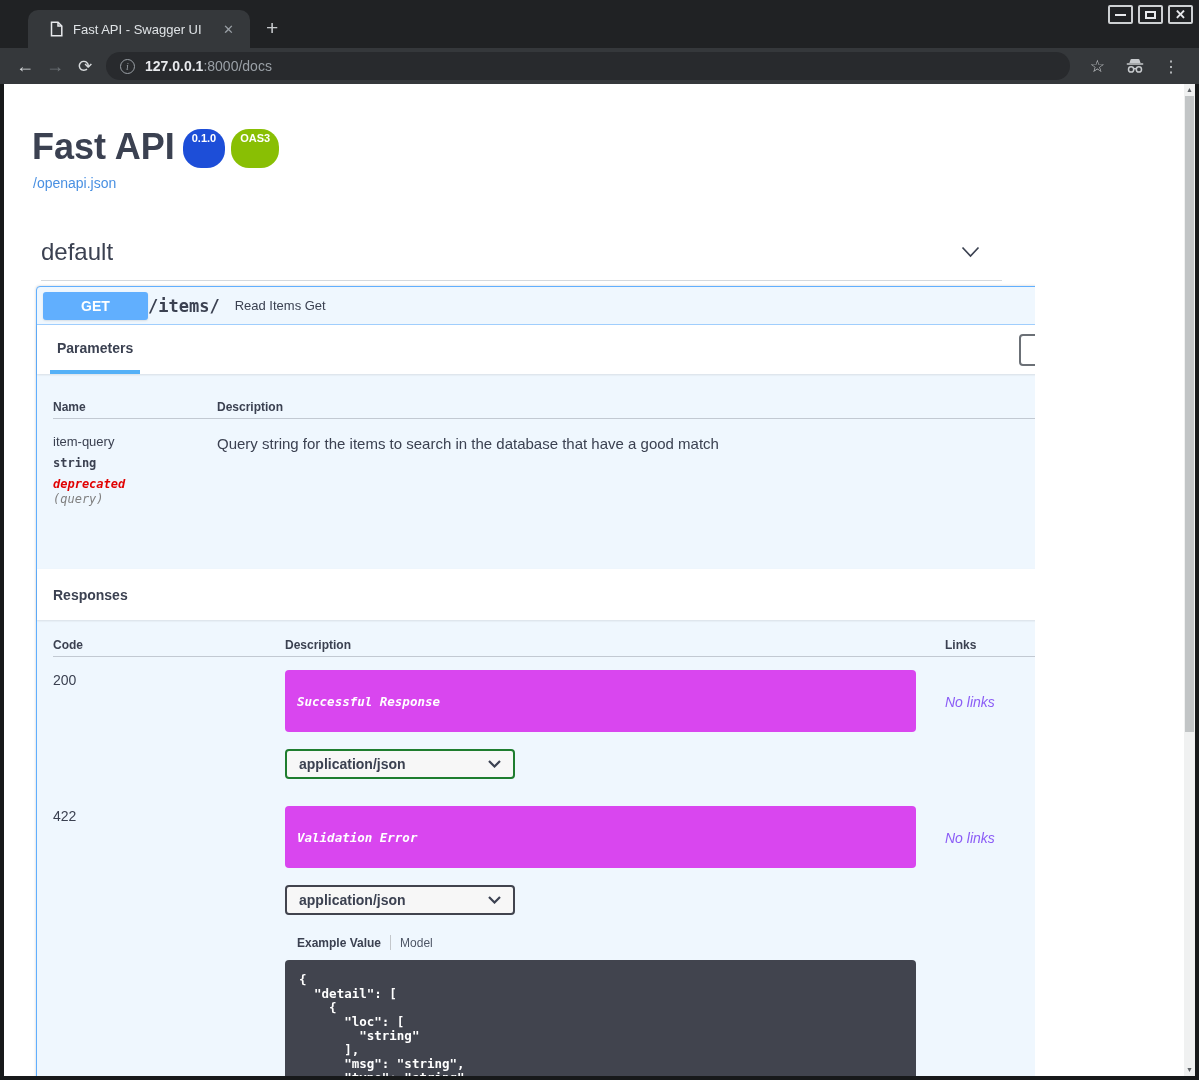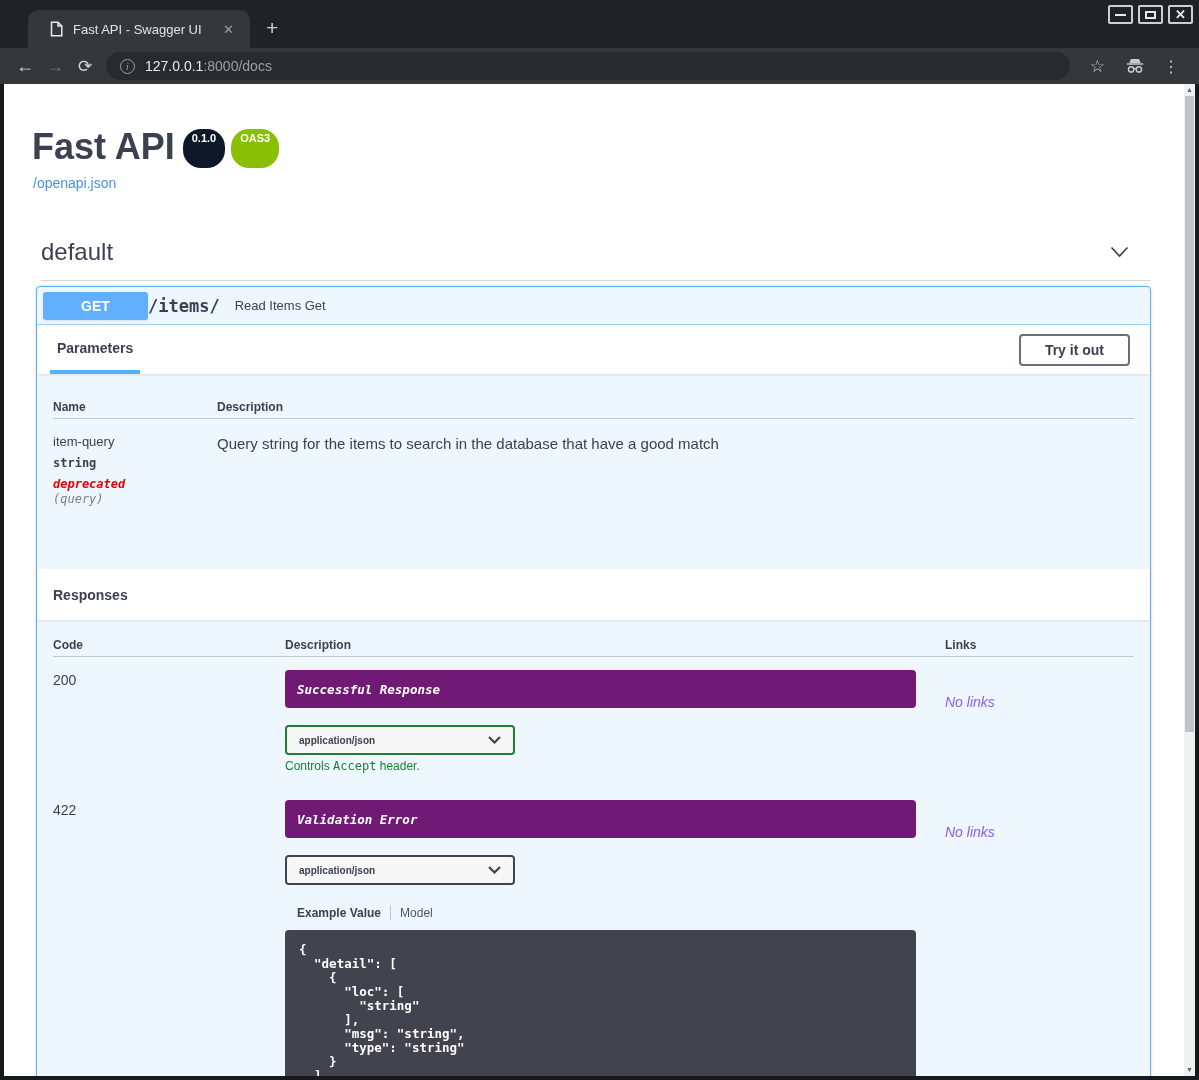--- a/index.html
+++ b/index.html
@@ -24,41 +24,41 @@
   .toolbar { position:absolute; top:48px; left:0; width:1199px; height:36px; background:#35383b;
              display:flex; align-items:center; padding:0 10px; }
   .nav-ic { font-size:18px; color:#d7dadc; width:30px; text-align:center; }
   .nav-ic.disabled { color:#6e7377; }
   .nav-ic.reload { font-size:17px; }
   .omnibox { flex:1; height:28px; background:#282a2d; border-radius:14px; margin:0 10px 0 6px;
              display:flex; align-items:center; padding:0 14px; }
   .info-ic { width:15px; height:15px; border:1.5px solid #9aa0a6; border-radius:50%; color:#9aa0a6;
              font-size:10px; display:flex; align-items:center; justify-content:center; font-family:"Liberation Serif",serif; font-style:italic; }
   .url { margin-left:10px; font-size:14px; }
-  .url .host { color:#e8eaed; font-weight:normal; }
+  .url .host { color:#e8eaed; font-weight:bold; }
   .url .rest { color:#9aa0a6; }
   .tb-right { display:flex; align-items:center; }
   .star-ic { color:#c7cacd; font-size:17px; padding:0 10px; }
   .incog-ic { padding:0 10px; display:flex; }
   .dots-ic { color:#c7cacd; font-size:16px; padding:0 10px 0 8px; letter-spacing:0; }
 
   
   .viewport { position:absolute; top:84px; left:4px; width:1191px; height:992px; background:#ffffff; overflow:hidden; }
-  .page { position:absolute; top:0; left:0; width:1180px; height:992px; overflow:hidden; color:#3b4151; }
+  .page { position:absolute; top:0; left:0; width:1031px; height:992px; overflow:hidden; color:#3b4151; }
 
   .scrollbar { position:absolute; top:0; right:0; width:11px; height:992px; background:#f0f1f1; }
   .sb-arrow { position:absolute; left:0; width:11px; height:12px; color:#606468; font-size:7px; text-align:center; line-height:12px; }
   .sb-up { top:0; } .sb-down { bottom:0; }
   .sb-thumb { position:absolute; top:12px; left:1px; width:9px; height:636px; background:#c2c5c6; }
 
   .info { padding:42px 0 0 28px; }
   .api-title { font-size:36px; font-weight:bold; color:#3b4151; display:flex; align-items:flex-start; }
   .badges { display:flex; margin-top:3px; margin-left:8px; }
   .badge { font-size:11px; font-weight:bold; color:#fff; border-radius:18px; padding:3px 9px; margin-right:6px; line-height:12px; }
-  .badge.version { background:#0f172a; }
+  .badge.version { background:#1d4ed8; }
   .badge.oas { background:#89bf04; }
   .spec-link { display:inline-block; margin:7px 0 0 1px; font-size:14px; color:#4990e2; text-decoration:none; }
 
   .tag-row { margin:46px 33px 0 37px; display:flex; align-items:center; justify-content:space-between;
              border-bottom:1px solid #d5d9dd; padding-bottom:14px; }
   .tag-name { font-size:24px; font-weight:500; color:#3b4151; }
   .tag-chevron { margin-right:22px; display:flex; }
 
   .opblock { margin:5px 0 0 32px; width:1115px; background:#eff7fe; border:1px solid #61affe; border-radius:4px;
              box-shadow:0 0 3px rgba(0,0,0,.19); }
@@ -88,27 +88,27 @@
 
   .responses-header { background:#fff; height:51px; display:flex; align-items:center; padding-left:16px;
                       box-shadow:0 1px 2px rgba(0,0,0,.1); }
   .responses-title { font-size:14px; font-weight:bold; color:#3b4151; }
 
   .responses-area { padding:18px 16px 0 16px; }
   .rcol1 { width:232px; } .rcol2 { width:660px; } .rcol3 { flex:1; }
   .resp-row { display:flex; padding-top:13px; }
   .resp-row + .resp-row { padding-top:27px; }
   .resp-code { font-size:14px; color:#3b4151; padding-top:2px; }
-  .resp-msg-box { width:631px; background:#701a75; border-radius:4px; padding:10px 12px; }
+  .resp-msg-box { width:631px; background:#d946ef; border-radius:4px; padding:22px 12px; }
   .resp-msg { color:#fff; font-size:12.5px; font-weight:bold; font-style:italic; }
   .media-select { margin-top:17px; width:230px; height:30px; background:#f7f7f7; border-radius:4px;
                   display:flex; align-items:center; padding:0 12px; }
   .media-select.green { border:2px solid #1e7d2f; }
   .media-select.dark { border:2px solid #41444e; }
-  .media-label { font-size:10px; font-weight:600; color:#3b4151; flex:1; }
+  .media-label { font-size:14px; font-weight:600; color:#3b4151; flex:1; }
   .accept-note { margin-top:4px; font-size:12px; color:#1e7d2f; }
   .accept-note .mono { font-size:12px; }
   .resp-links { font-size:14px; font-style:italic; color:#8b5cf6; padding-top:2px;margin-top:22px; }
 
   .example-tabs { margin-top:20px; display:flex; align-items:center;margin-left:12px; }
   .ex-tab { font-size:12px; font-weight:bold; color:#3b4151; }
   .ex-sep { width:1px; height:15px; background:#c3c7cb; margin:0 9px; }
   .model-tab { font-size:12px; color:#4d5565; }
   .code-box { margin-top:10px; width:631px; background:#41444e; border-radius:4px; padding:13px 0 13px 14px; }
   .code-box pre { font-family:"DejaVu Sans Mono", monospace; font-size:12.5px; font-weight:bold;
@@ -239,23 +239,20 @@
               <span class="resp-msg mono">Successful Response</span>
             </div>
             <div class="media-select green">
               <span class="media-label">application/json</span>
               <span style="display:flex;">
                 <svg width="13" height="8" viewBox="0 0 13 8">
                     <polyline points="1,1 6.5,6.5 12,1" fill="none" stroke="#3b4151" stroke-width="2.2"></polyline>
                   </svg>
               </span>
             </div>
-            <div class="accept-note">
-              <span>Controls </span><span class="mono">Accept</span><span> header.</span>
-            </div>
           </div>
           <div class="rcol3 resp-links">No links</div>
         </div>
 
         <div class="resp-row">
           <div class="rcol1 resp-code">422</div>
           <div class="rcol2">
             <div class="resp-msg-box">
               <span class="resp-msg mono">Validation Error</span>
             </div>

